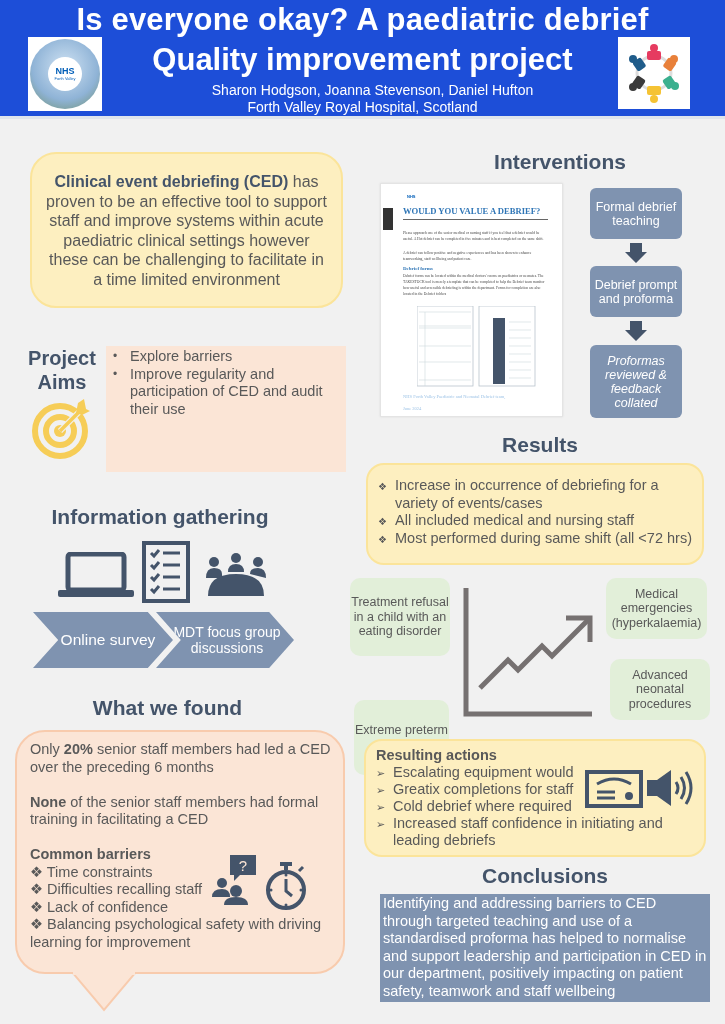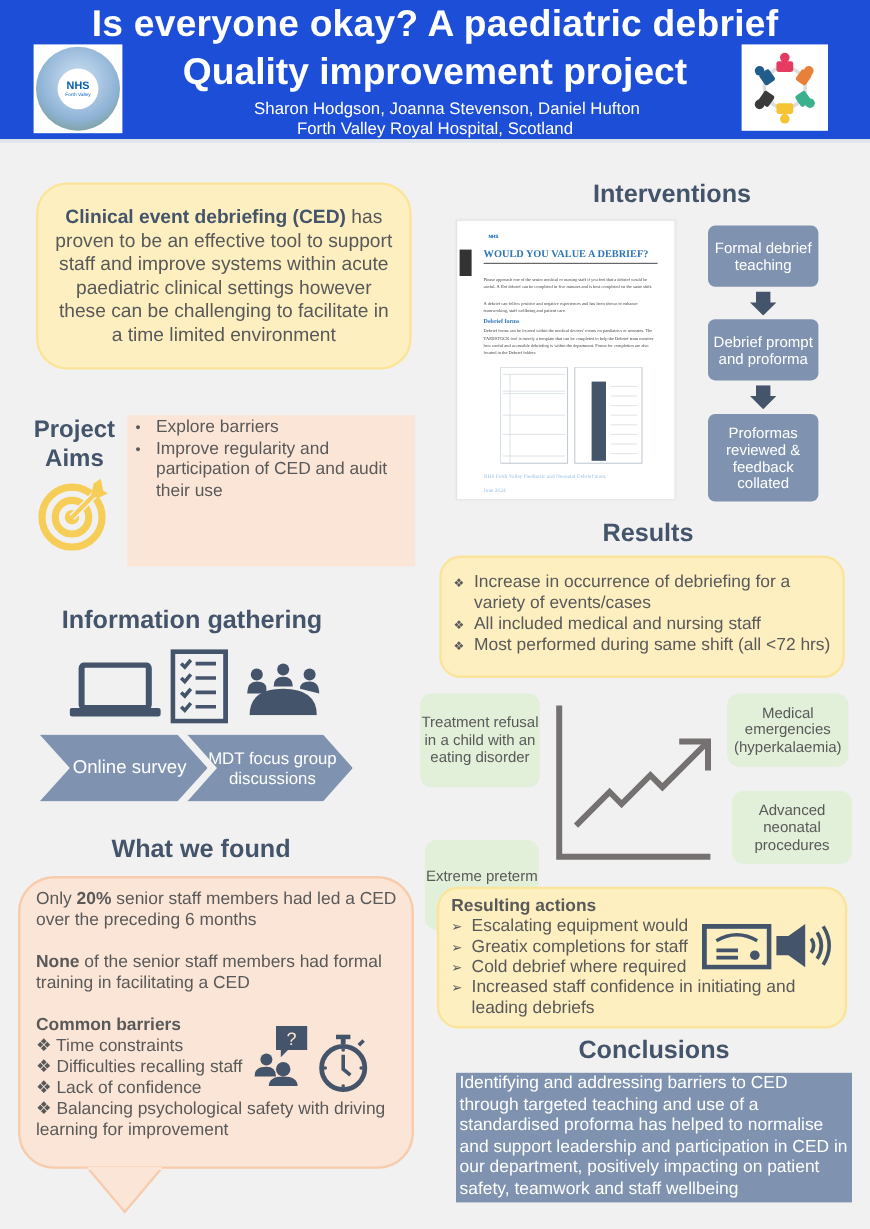--- a/index.html
+++ b/index.html
@@ -61,21 +61,21 @@
   .doc-preview .doc-title { position: absolute; left: 22px; top: 22px; font-size: 8.6px; font-weight: bold; color: #2e75b6; font-family: "Liberation Serif", serif; white-space: nowrap; }
   .doc-preview .doc-rule { position: absolute; left: 22px; top: 35px; width: 145px; height: 1.2px; background: #666; }
   .doc-preview .doc-para { position: absolute; left: 22px; width: 145px; font-size: 3.7px; line-height: 6px; color: #444; font-family: "Liberation Serif", serif; }
   .doc-preview .doc-h { position: absolute; left: 22px; top: 82px; font-size: 5px; font-weight: bold; color: #2e75b6; font-family: "Liberation Serif", serif; }
   .doc-preview .doc-forms { position: absolute; left: 36px; top: 122px; width: 120px; height: 82px; }
   .doc-preview .doc-footer { position: absolute; left: 22px; width: 140px; font-size: 4.5px; color: #9dc3e6; font-family: "Liberation Serif", serif; }
 
   .flow-box { position: absolute; left: 590px; width: 92px; background: #7f93b0; color: #fff; border-radius: 6px; text-align: center; font-size: 12.5px; line-height: 14px; display: flex; align-items: center; justify-content: center; }
   .flow1 { top: 188px; height: 51px; }
   .flow2 { top: 266px; height: 51px; }
-  .flow3 { top: 345px; height: 73px; }
+  .flow3 { top: 345px; height: 73px; font-style: italic; }
   .flow-arrow { position: absolute; left: 625px; width: 22px; height: 20px; }
   .fa1 { top: 243px; }
   .fa2 { top: 321px; }
 
   .results-box { position: absolute; left: 366px; top: 463px; width: 338px; height: 102px; background: #fdefc0; border: 2px solid #fbe49a; border-radius: 18px; font-size: 14.5px; line-height: 17.5px; color: #595959; padding: 12px 10px 0 10px; }
   .results-box li { list-style: none; position: relative; padding-left: 17px; }
   .results-box li::before { content: "❖"; position: absolute; left: 0; font-size: 10px; top: 1px; }
 
   .green-box { position: absolute; background: #e2efd9; border-radius: 10px; text-align: center; font-size: 12.5px; line-height: 14.5px; color: #595959; display: flex; align-items: center; justify-content: center; }
   .g1 { left: 350px; top: 578px; width: 100px; height: 78px; }

